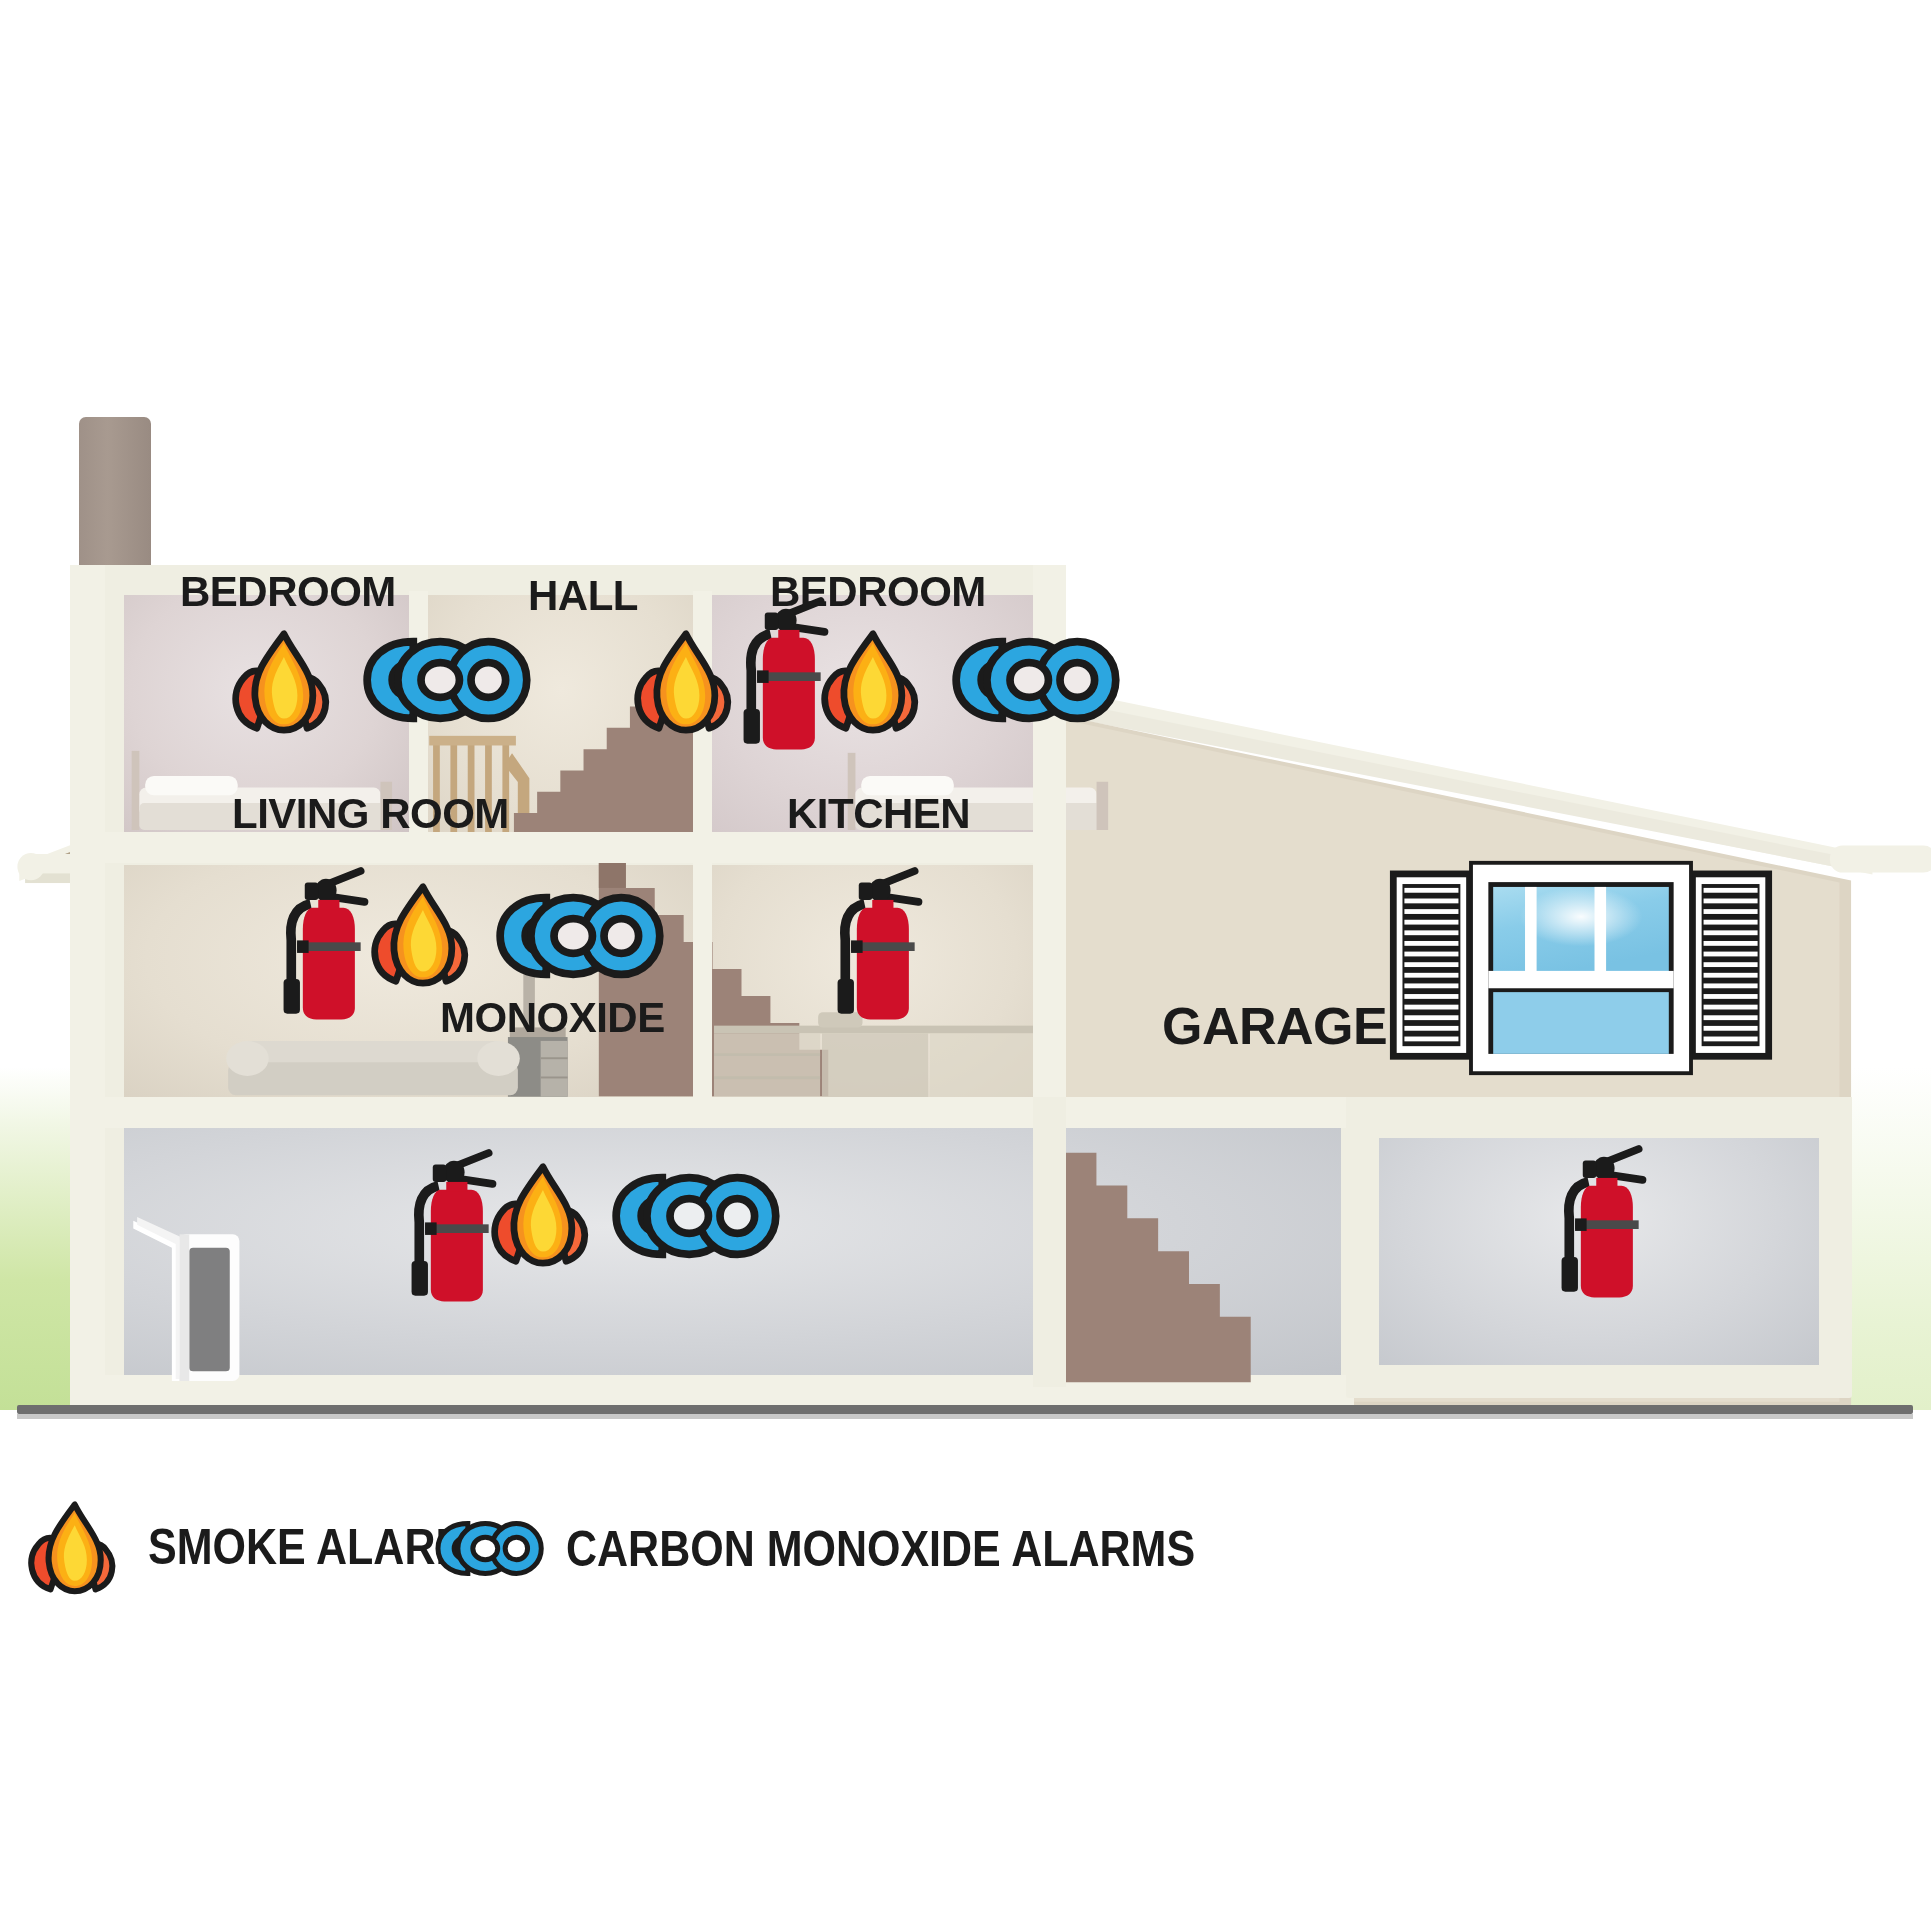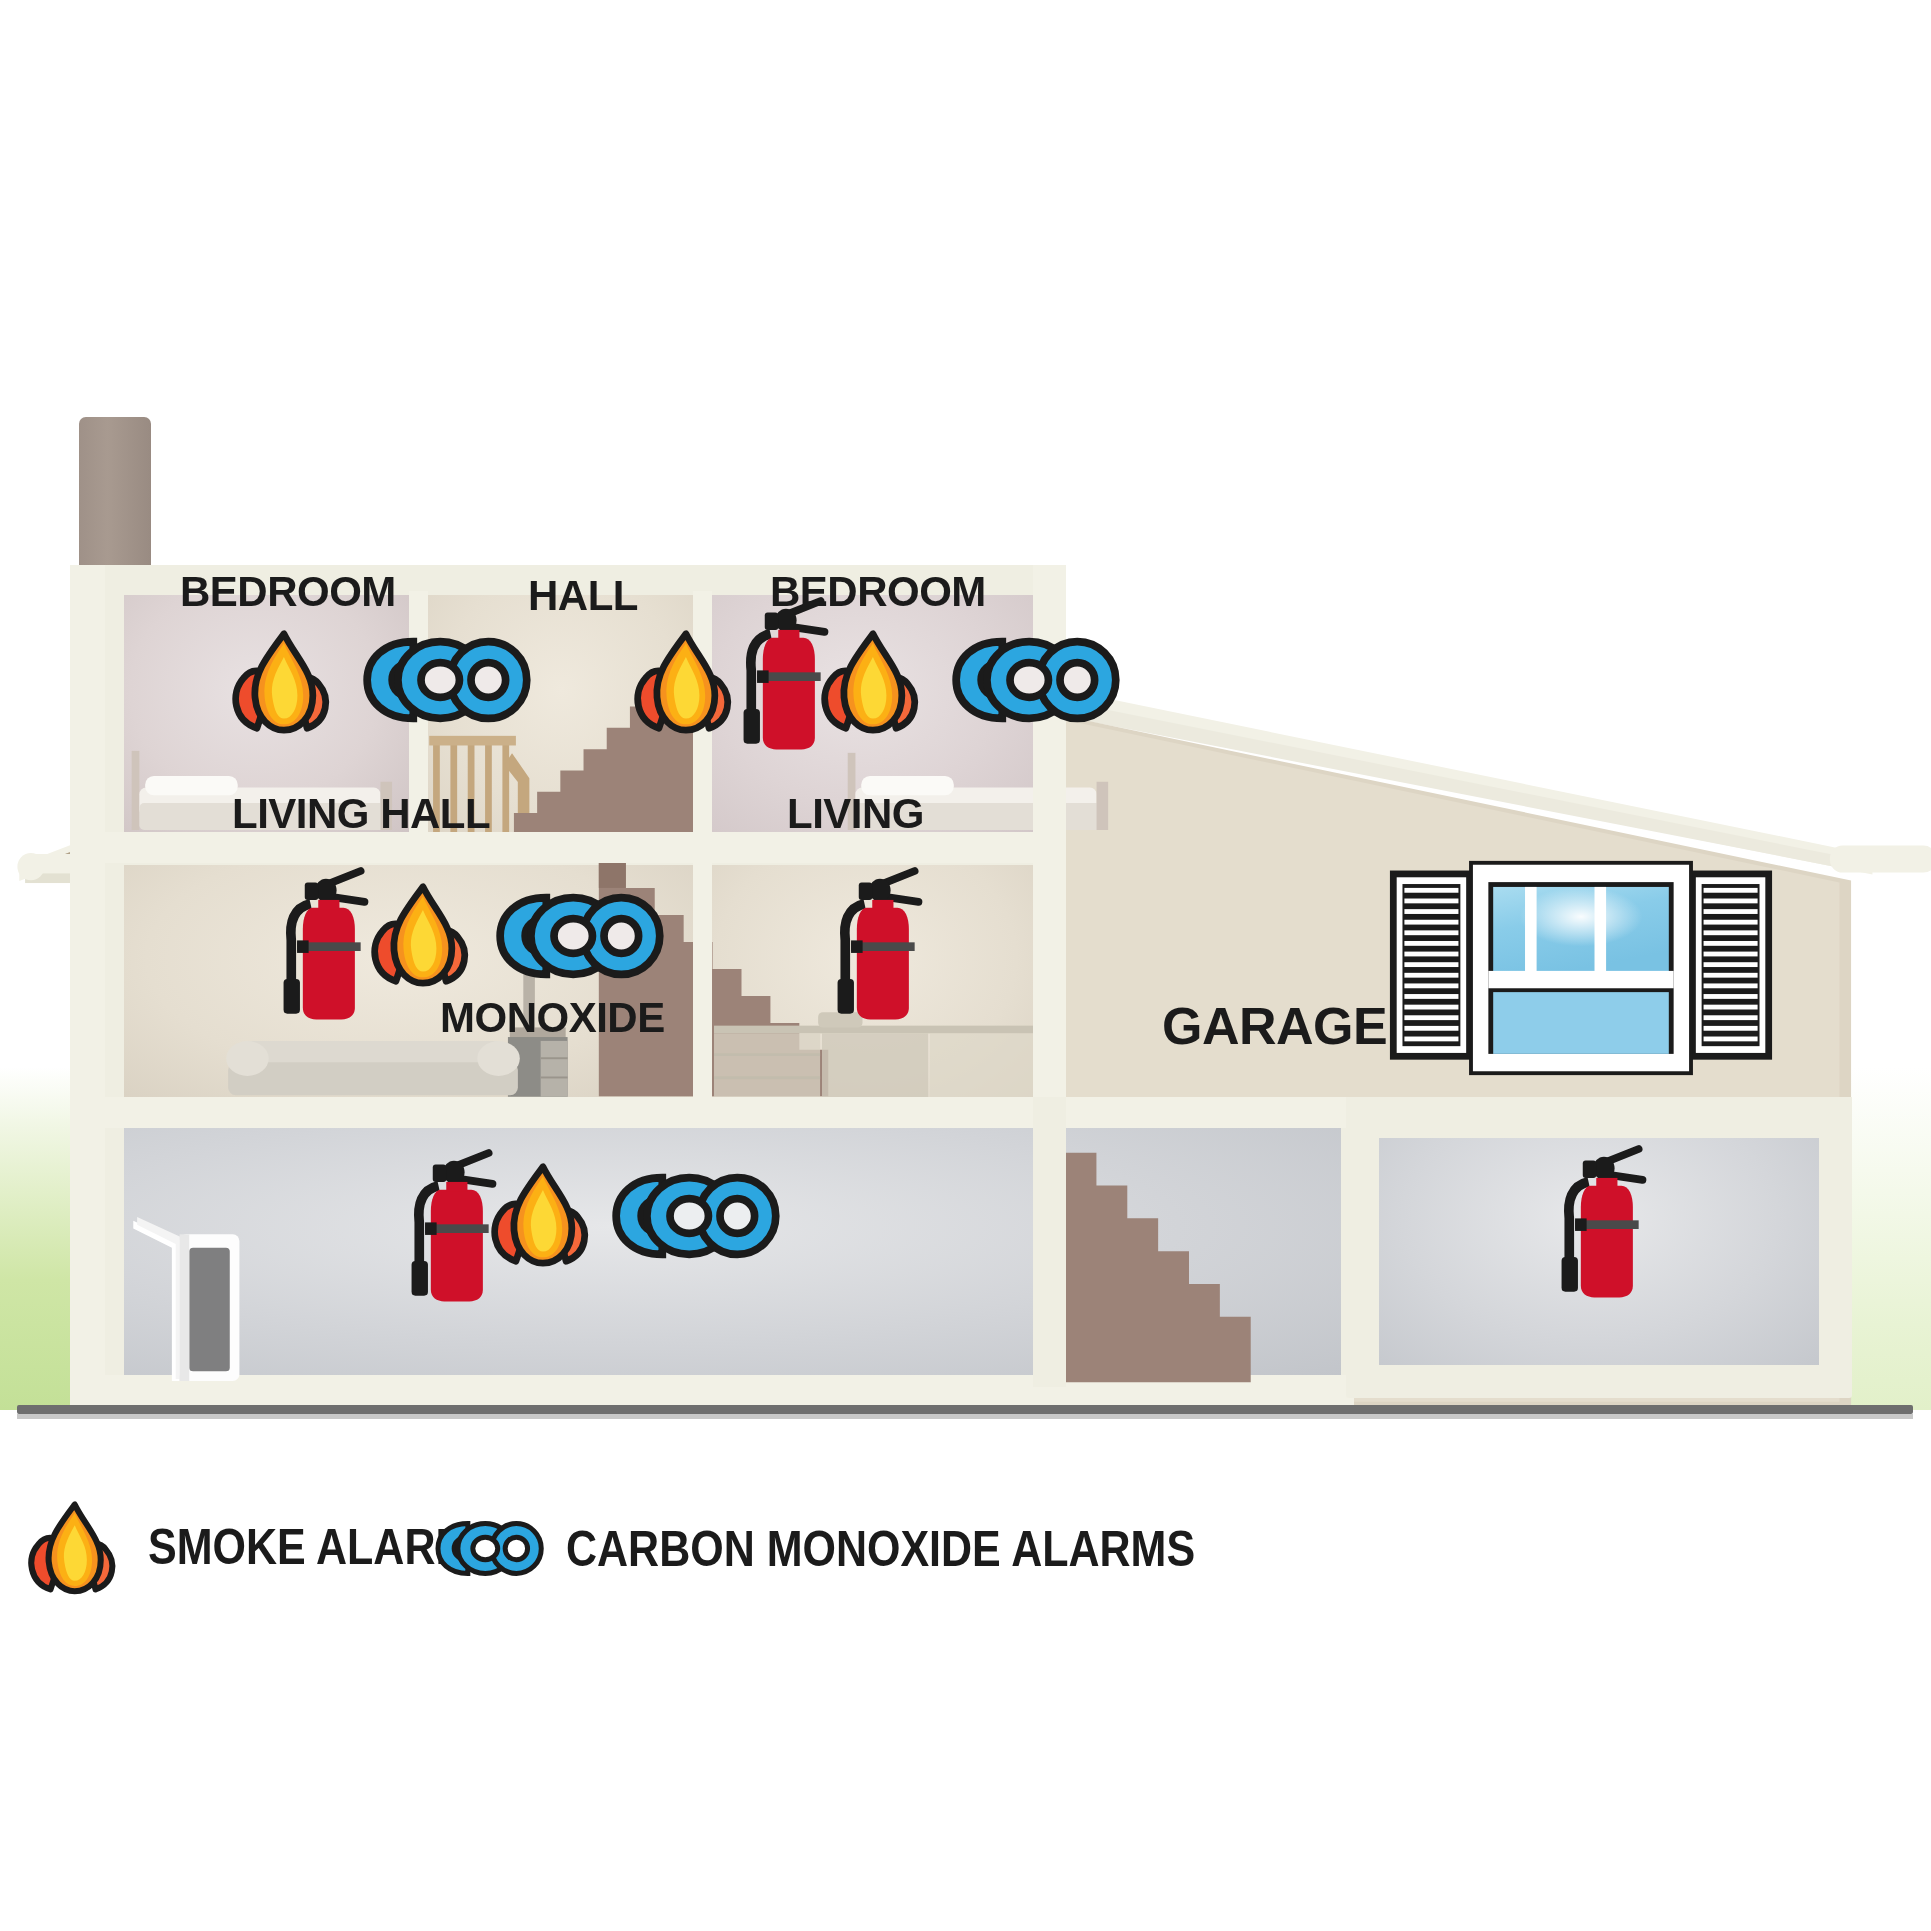--- a/index.html
+++ b/index.html
@@ -401,35 +401,35 @@
   </svg>
   <svg class="abs" style="left:492px;top:886px;" width="174" height="100" viewBox="0 0 180 104">
     <g fill="#2ca6e0" stroke="#1b1b1b" stroke-width="8">
       <path d="M56,12 C26,12 8,30 8,52 C8,74 26,92 56,92 L56,70 C42,70 34,62 34,52 C34,42 42,34 56,34 Z"></path>
       <ellipse cx="84" cy="52" rx="44" ry="40"></ellipse>
       <ellipse cx="134" cy="52" rx="40" ry="40"></ellipse>
     </g>
     <ellipse cx="84" cy="52" rx="20" ry="18" fill="#efeae9" stroke="#1b1b1b" stroke-width="8"></ellipse>
     <ellipse cx="134" cy="52" rx="18" ry="18" fill="#efeae9" stroke="#1b1b1b" stroke-width="8"></ellipse>
   </svg>
-  <div class="room-label lbl-living">LIVING HALL</div>
+  <div class="room-label lbl-living">LIVING ROOM</div>
 
   <svg class="abs" style="left:826px;top:869px;" width="106" height="164" viewBox="0 0 110 170">
     <path d="M40,36 C22,40 18,56 20,74 L20,118" fill="none" stroke="#1b1b1b" stroke-width="10"></path>
     <rect x="12" y="114" width="17" height="36" rx="4" fill="#1b1b1b"></rect>
     <path d="M52,18 L92,2" stroke="#1b1b1b" stroke-width="8" stroke-linecap="round"></path>
     <path d="M56,28 L96,34" stroke="#1b1b1b" stroke-width="8" stroke-linecap="round"></path>
     <ellipse cx="56" cy="22" rx="11" ry="12" fill="#1b1b1b"></ellipse>
     <rect x="34" y="14" width="14" height="18" rx="3" fill="#1b1b1b"></rect>
     <path d="M42,40 L74,40 C82,40 86,50 86,62 L86,144 C86,152 80,156 72,156 L46,156 C38,156 32,152 32,144 L32,62 C32,50 36,40 42,40 Z" fill="#cf1029"></path>
     <rect x="48" y="32" width="22" height="10" fill="#cf1029"></rect>
     <rect x="26" y="76" width="66" height="9" fill="#4a4a4a"></rect>
     <rect x="26" y="74" width="12" height="13" fill="#1b1b1b"></rect>
   </svg>
-  <div class="room-label lbl-kitchen">LIVING</div>
+  <div class="room-label lbl-kitchen">KITCHEN</div>
 
   <svg class="abs" style="left:400px;top:1151px;" width="106" height="164" viewBox="0 0 110 170">
     <path d="M40,36 C22,40 18,56 20,74 L20,118" fill="none" stroke="#1b1b1b" stroke-width="10"></path>
     <rect x="12" y="114" width="17" height="36" rx="4" fill="#1b1b1b"></rect>
     <path d="M52,18 L92,2" stroke="#1b1b1b" stroke-width="8" stroke-linecap="round"></path>
     <path d="M56,28 L96,34" stroke="#1b1b1b" stroke-width="8" stroke-linecap="round"></path>
     <ellipse cx="56" cy="22" rx="11" ry="12" fill="#1b1b1b"></ellipse>
     <rect x="34" y="14" width="14" height="18" rx="3" fill="#1b1b1b"></rect>
     <path d="M42,40 L74,40 C82,40 86,50 86,62 L86,144 C86,152 80,156 72,156 L46,156 C38,156 32,152 32,144 L32,62 C32,50 36,40 42,40 Z" fill="#cf1029"></path>
     <rect x="48" y="32" width="22" height="10" fill="#cf1029"></rect>

